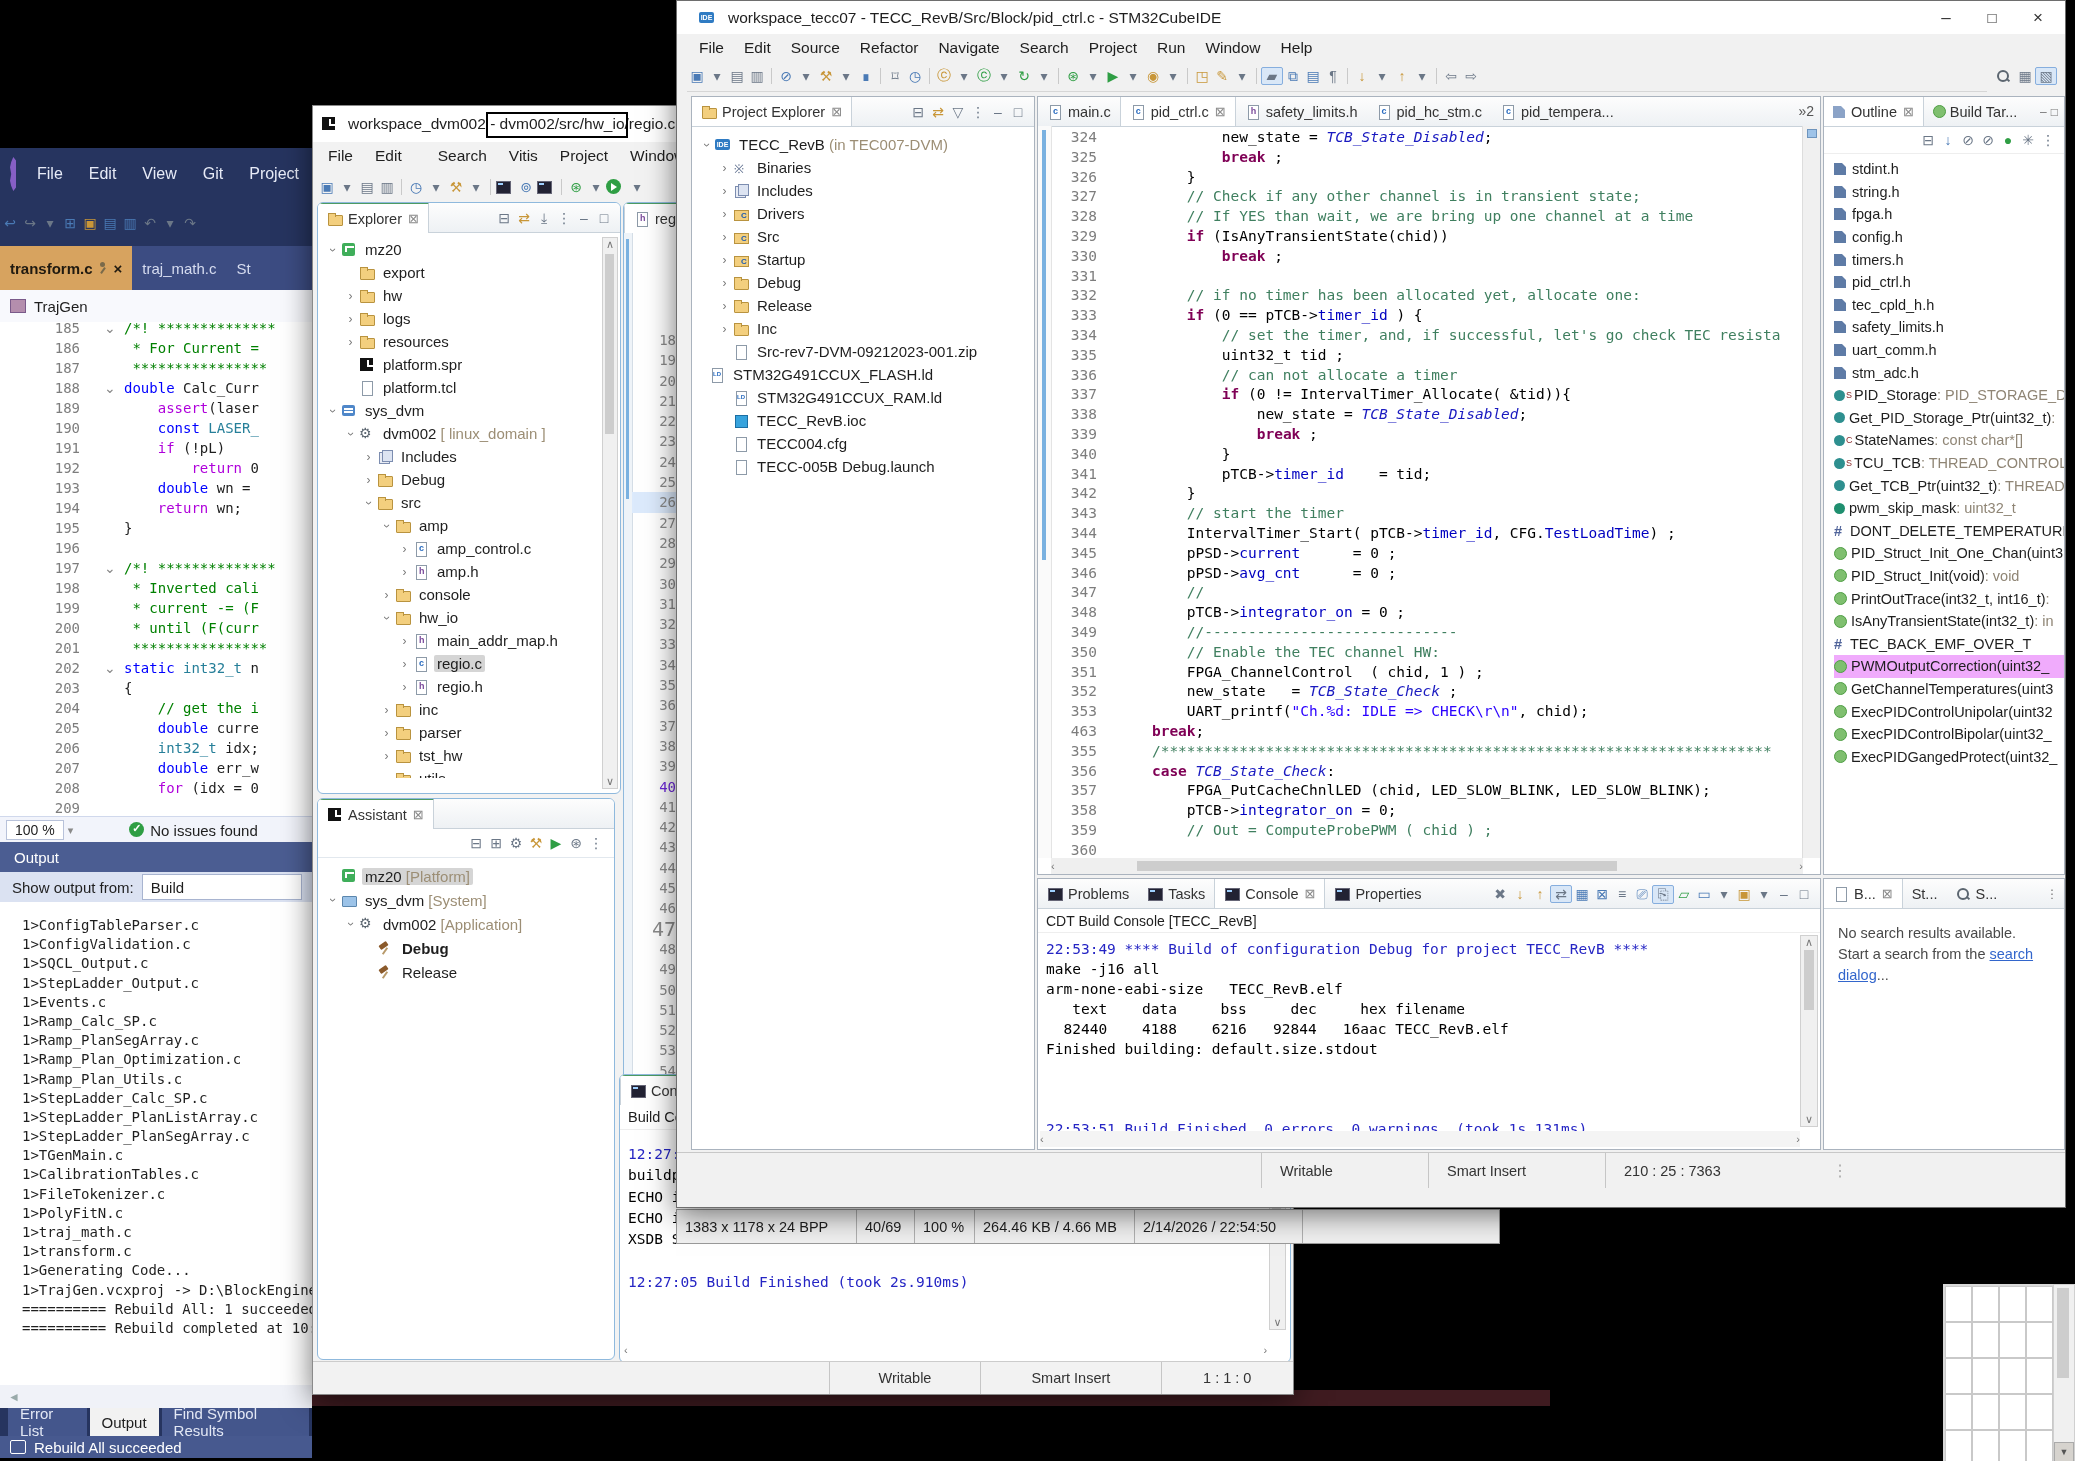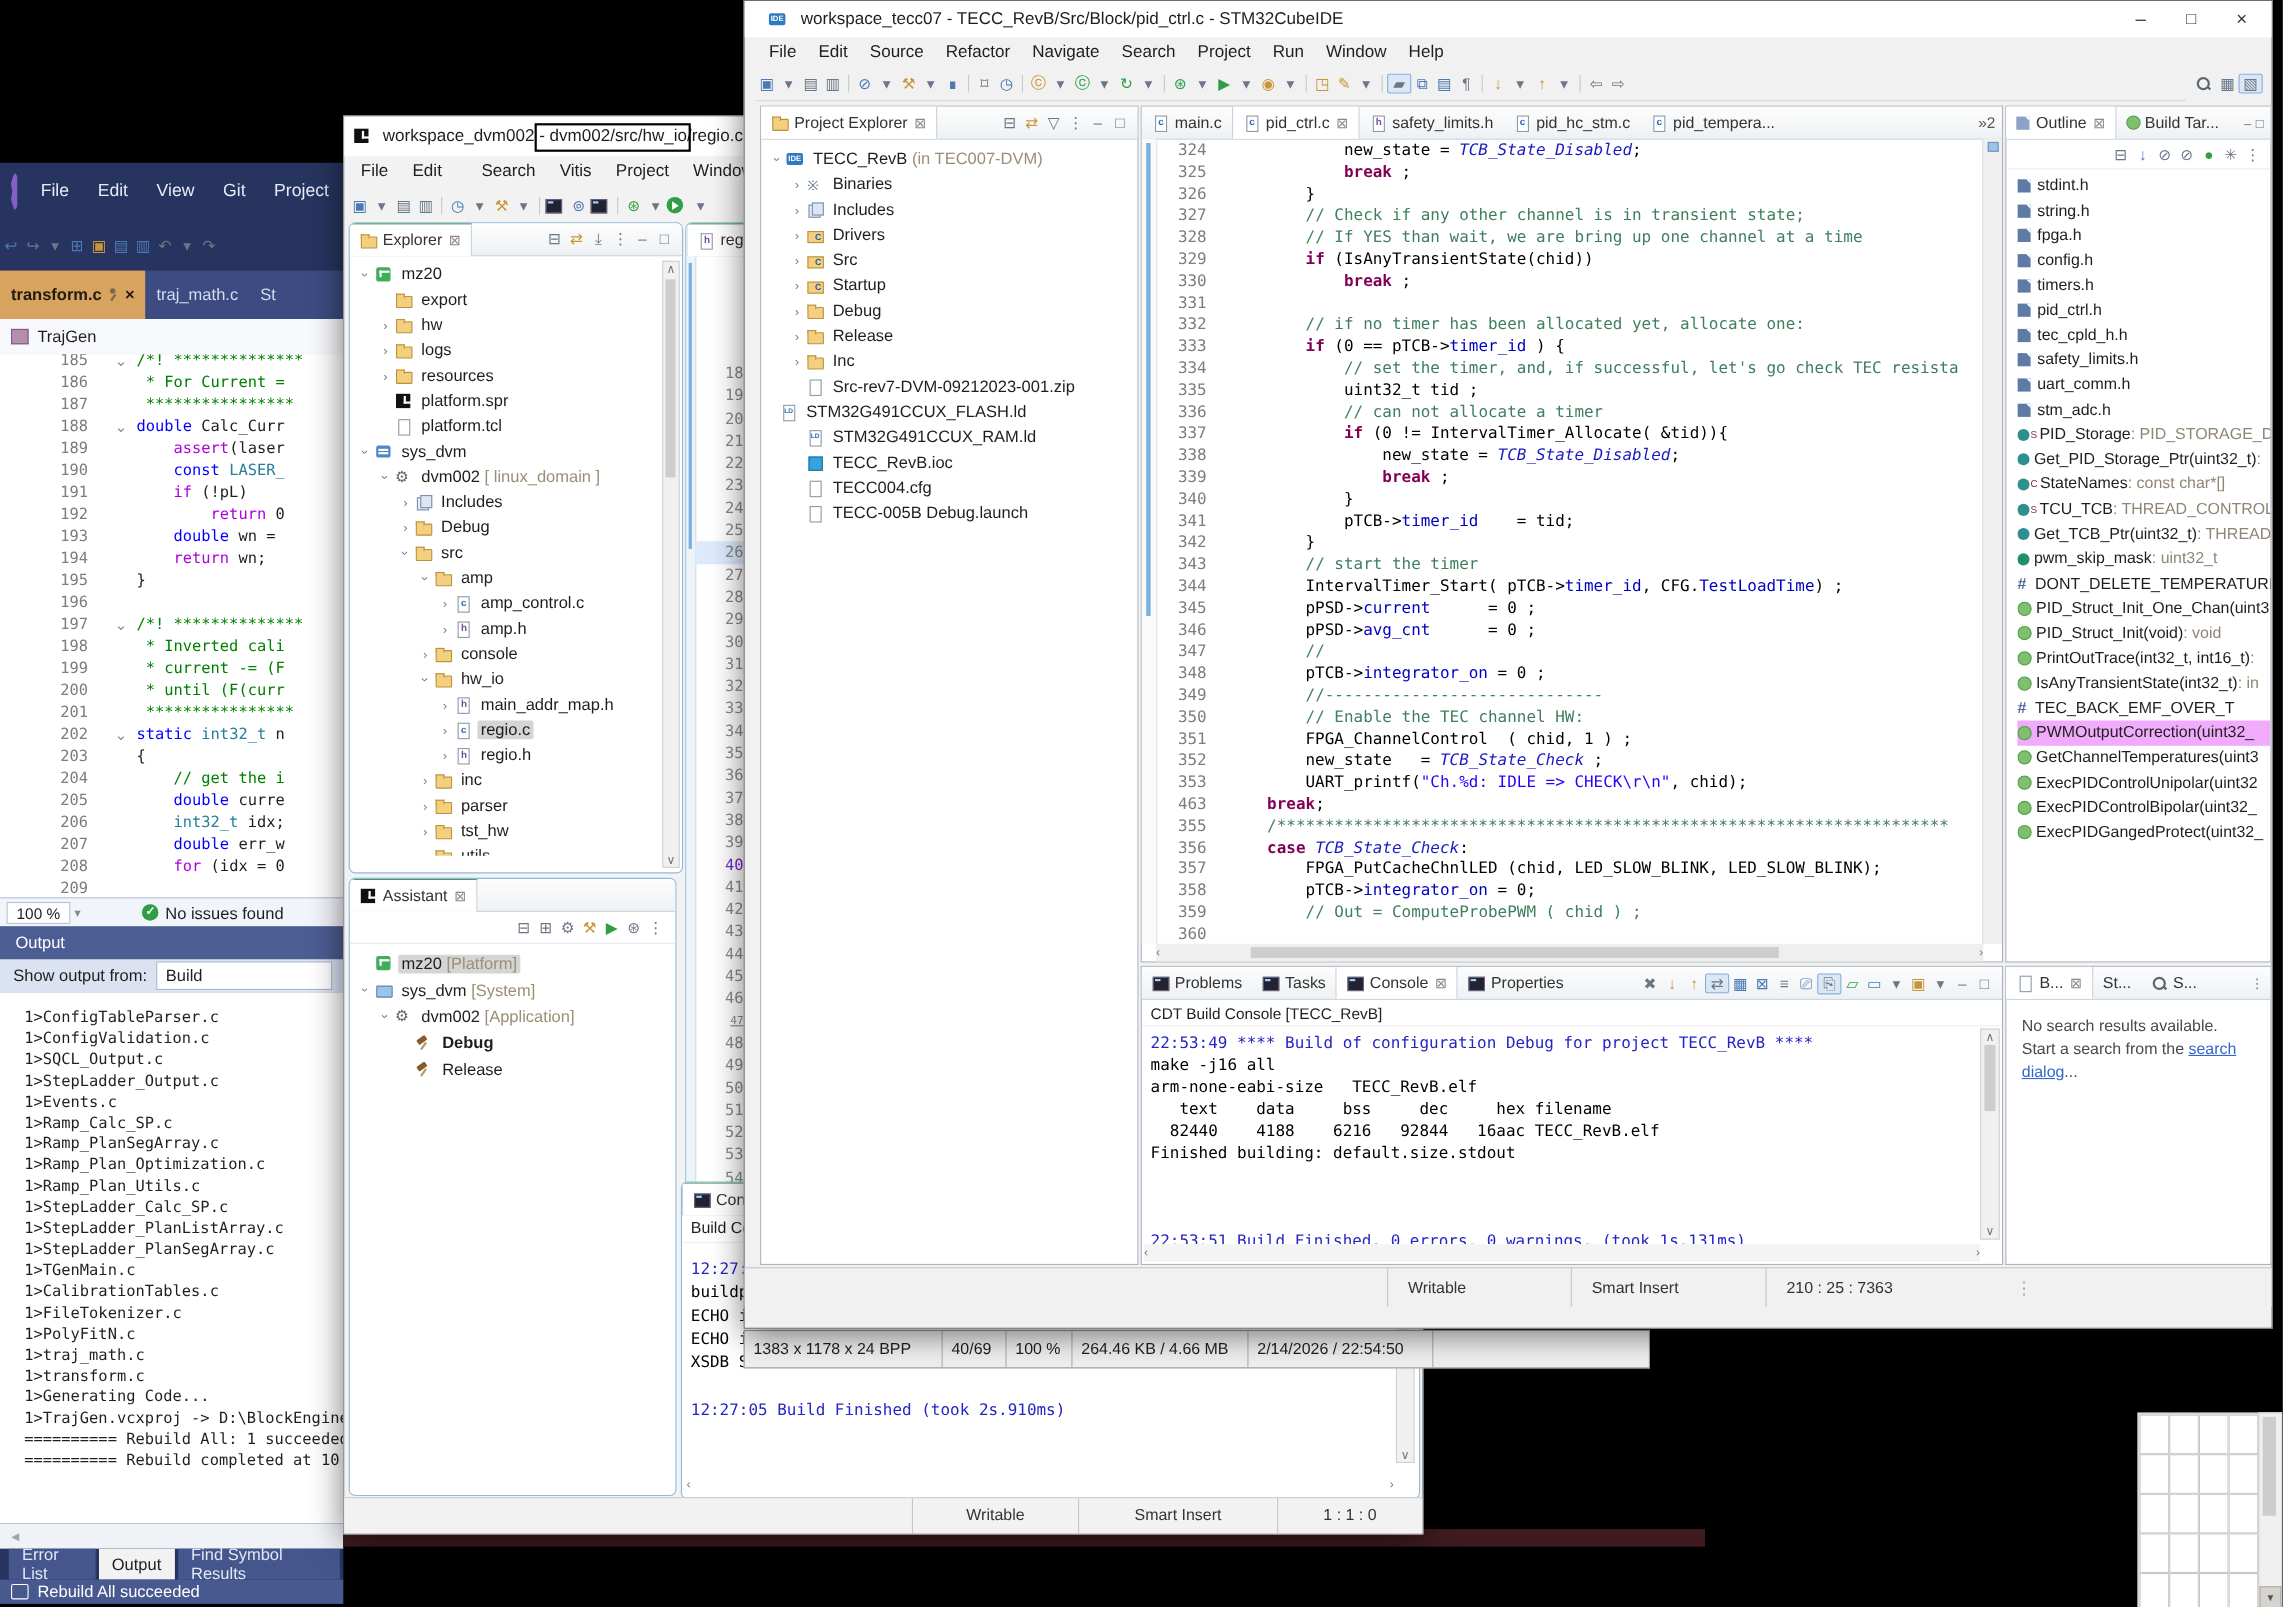--- a/index.html
+++ b/index.html
@@ -490,21 +490,21 @@
           <div class="gut pre" style="height: 20.3px; font-size: 14px; line-height: 20.3px; color: rgb(138, 138, 138);">37</div>
           <div class="gut pre" style="height: 20.3px; font-size: 14px; line-height: 20.3px; color: rgb(138, 138, 138);">38</div>
           <div class="gut pre" style="height: 20.3px; font-size: 14px; line-height: 20.3px; color: rgb(138, 138, 138);">39</div>
           <div class="gut pre" style="height: 20.3px; font-size: 14px; line-height: 20.3px; color: #6d28d9;">40</div>
           <div class="gut pre" style="height: 20.3px; font-size: 14px; line-height: 20.3px; color: rgb(138, 138, 138);">41</div>
           <div class="gut pre" style="height: 20.3px; font-size: 14px; line-height: 20.3px; color: rgb(138, 138, 138);">42</div>
           <div class="gut pre" style="height: 20.3px; font-size: 14px; line-height: 20.3px; color: rgb(138, 138, 138);">43</div>
           <div class="gut pre" style="height: 20.3px; font-size: 14px; line-height: 20.3px; color: rgb(138, 138, 138);">44</div>
           <div class="gut pre" style="height: 20.3px; font-size: 14px; line-height: 20.3px; color: rgb(138, 138, 138);">45</div>
           <div class="gut pre" style="height: 20.3px; font-size: 14px; line-height: 20.3px; color: rgb(138, 138, 138);">46</div>
-          <div class="gut pre" style="height: 20.3px; font-size: 10px; line-height: 20.3px; color: rgb(138, 138, 138); text-decoration: underline;">47</div>
+          <div class="gut pre" style="height: 20.3px; font-size: 20px; line-height: 20.3px; color: rgb(138, 138, 138);">47</div>
           <div class="gut pre" style="height: 20.3px; font-size: 14px; line-height: 20.3px; color: rgb(138, 138, 138);">48</div>
           <div class="gut pre" style="height: 20.3px; font-size: 14px; line-height: 20.3px; color: rgb(138, 138, 138);">49</div>
           <div class="gut pre" style="height: 20.3px; font-size: 14px; line-height: 20.3px; color: rgb(138, 138, 138);">50</div>
           <div class="gut pre" style="height: 20.3px; font-size: 14px; line-height: 20.3px; color: rgb(138, 138, 138);">51</div>
           <div class="gut pre" style="height: 20.3px; font-size: 14px; line-height: 20.3px; color: rgb(138, 138, 138);">52</div>
           <div class="gut pre" style="height: 20.3px; font-size: 14px; line-height: 20.3px; color: rgb(138, 138, 138);">53</div>
           <div class="gut pre" style="height: 20.3px; font-size: 14px; line-height: 20.3px; color: rgb(138, 138, 138);">54</div>
           <div class="gut pre" style="height: 20.3px; font-size: 14px; line-height: 20.3px; color: rgb(138, 138, 138);">55</div>
           <div class="gut pre" style="height: 20.3px; font-size: 14px; line-height: 20.3px; color: rgb(138, 138, 138);">56</div>
           <div class="gut pre" style="height: 20.3px; font-size: 14px; line-height: 20.3px; color: rgb(138, 138, 138);">57</div>

